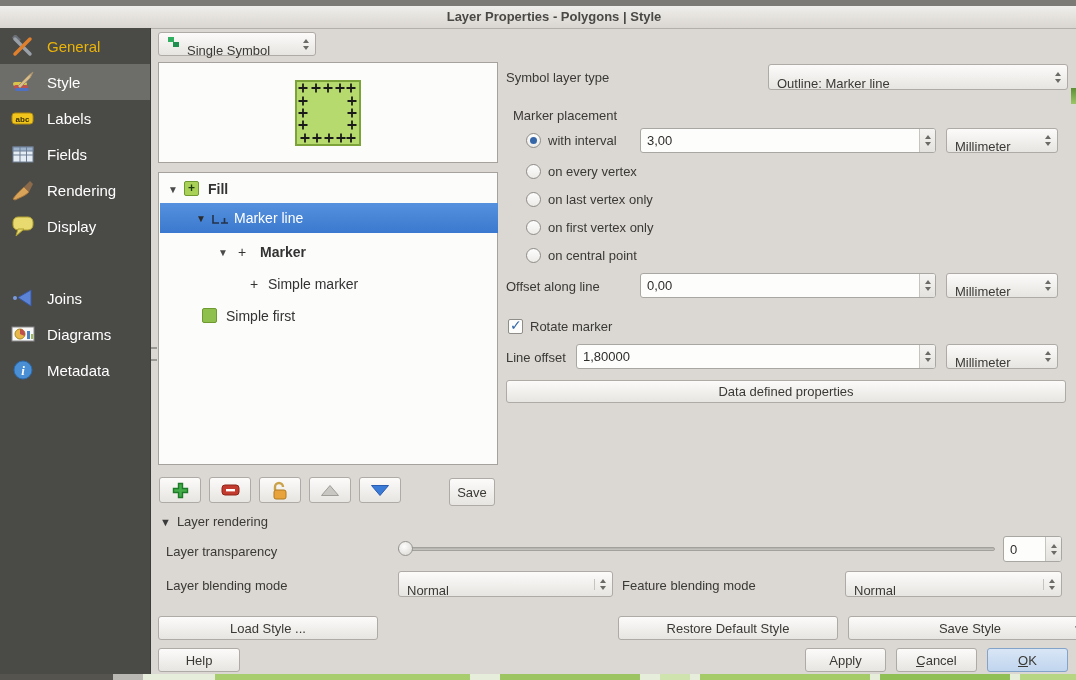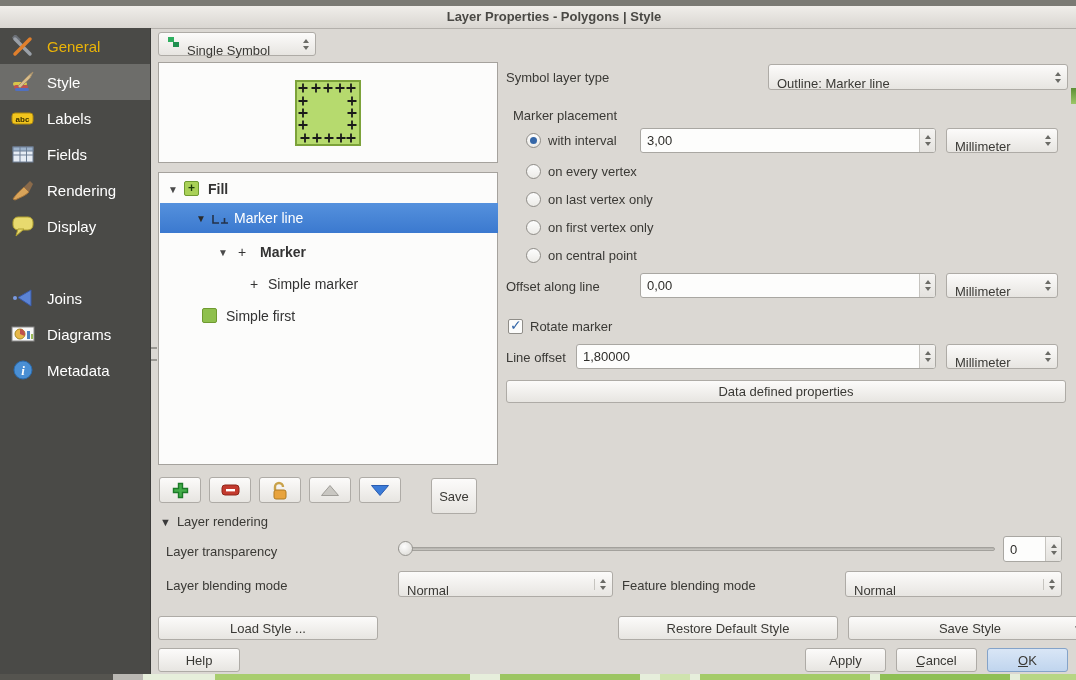--- a/index.html
+++ b/index.html
@@ -239,21 +239,21 @@
   <div class="btn" style="left:309px;top:477px;width:42px;height:26px">
     <svg width="20" height="13" viewBox="0 0 20 13">
         <path d="M10 1.5 L18.5 11.5 H1.5 Z" fill="#c9c7c2" stroke="#a09e99"></path>
       </svg>
   </div>
   <div class="btn" style="left:359px;top:477px;width:42px;height:26px">
     <svg width="20" height="13" viewBox="0 0 20 13">
         <path d="M10 11.5 L18.5 1.5 H1.5 Z" fill="#3b7bd8" stroke="#2a5cb0"></path>
       </svg>
   </div>
-  <div class="btn" style="left:431px;top:478px;width:46px;height:36px">
+  <div class="btn" style="left:449px;top:478px;width:46px;height:28px">
     <span>Save</span>
   </div>
 
   <span class="label" style="left:506px;top:70px">Symbol layer type</span>
   <div class="combo" style="left:768px;top:64px;width:300px;height:26px">
     <span class="ctext">Outline: Marker line</span>
     <span class="updown">
         <span class="tu"></span>
         <span class="td"></span>
       </span>

